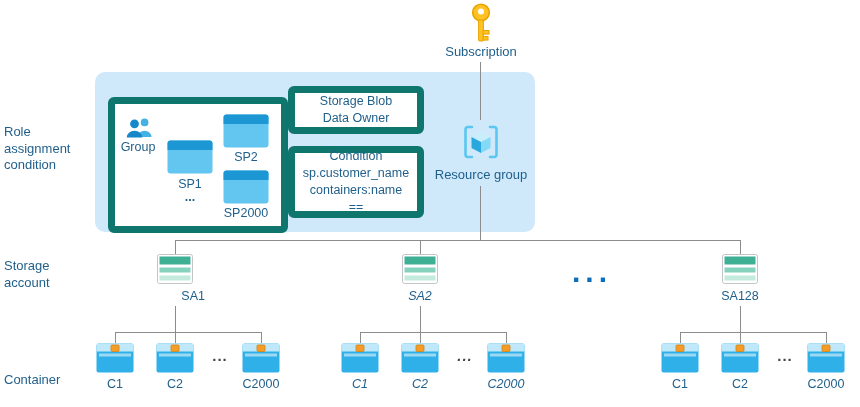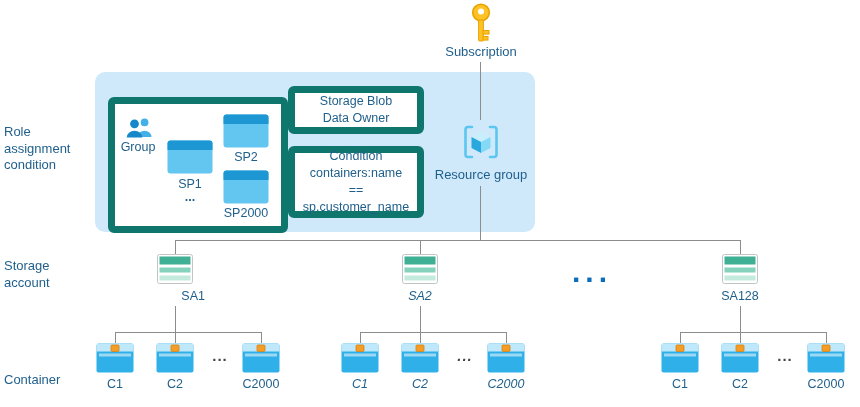--- a/index.html
+++ b/index.html
@@ -104,22 +104,22 @@
       </svg>
     <div class="slbl" style="left:98px; top:102px; width:66px;">SP2000</div>
   </div>
 
   <div class="wbox wbox-flex" style="left:288px; top:86px; width:136px; height:48px; padding:0 10px;">
     <div>Storage Blob Data Owner</div>
   </div>
 
   <div class="wbox wbox-flex" style="left:288px; top:146px; width:136px; height:72px; padding:0 6px;">
     <div>Condition</div>
+    <div>sp.customer_name</div>
     <div>containers:name ==</div>
-    <div>sp.customer_name</div>
   </div>
 
   <div class="lbl" style="left:4px; top:124px; width:86px;">Role assignment condition</div>
   <div class="lbl" style="left:4px; top:258px; width:64px;">Storage account</div>
   <div class="lbl" style="left:4px; top:372px; width:80px;">Container</div>
 
   <div class="dots-blue" style="left:557px; top:262px; width:70px;">...</div>
 
   <div class="sa-group" style="left:65px;">
     <div class="line" style="left:110px; top:0; width:1px; height:14px;"></div>

